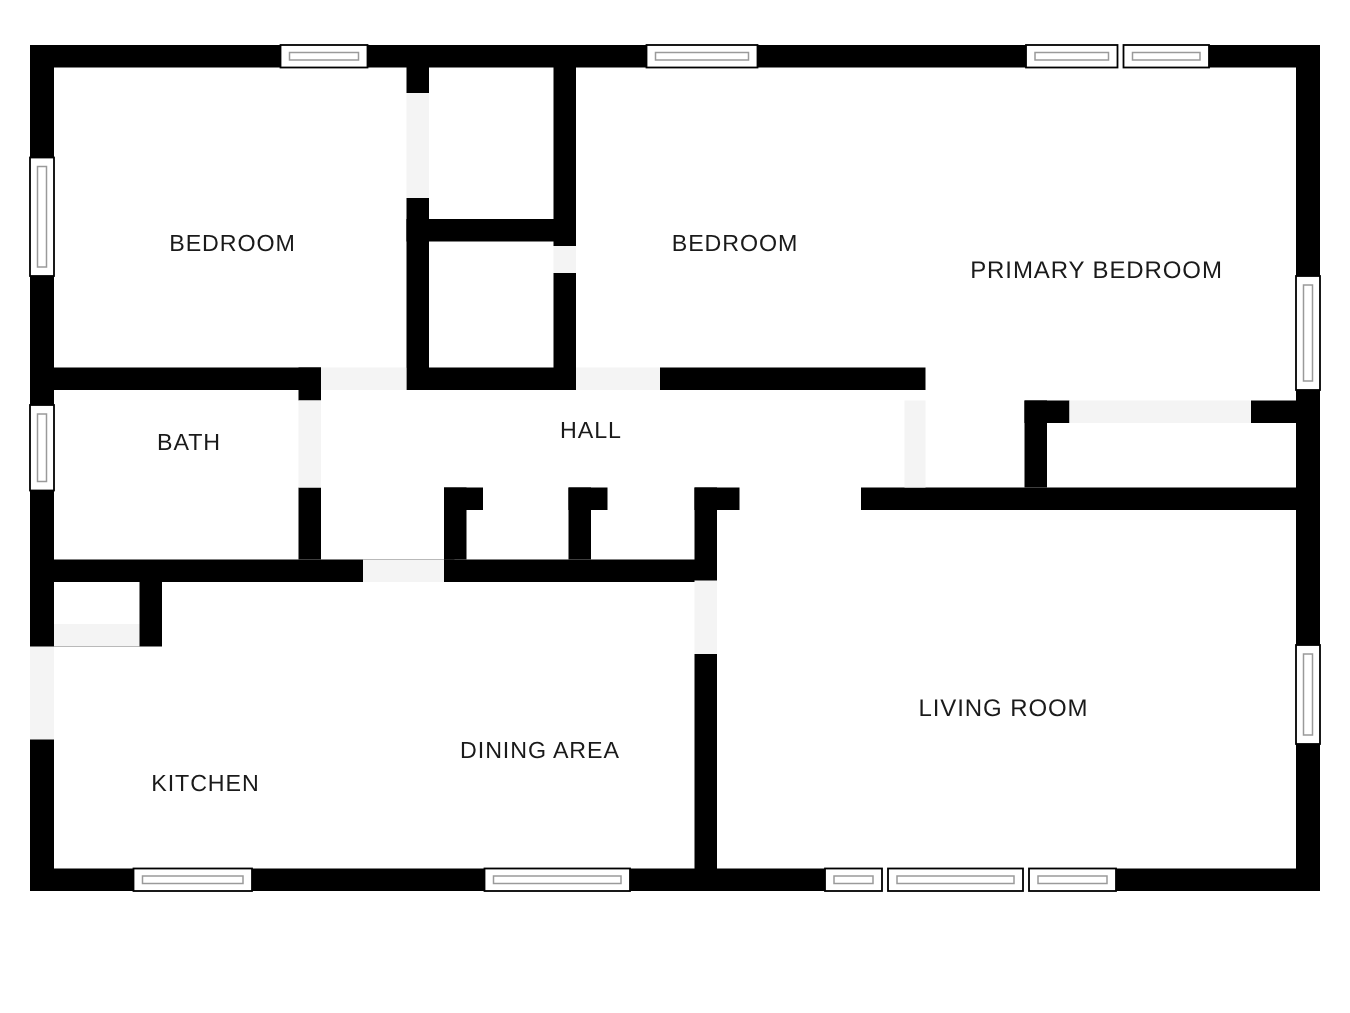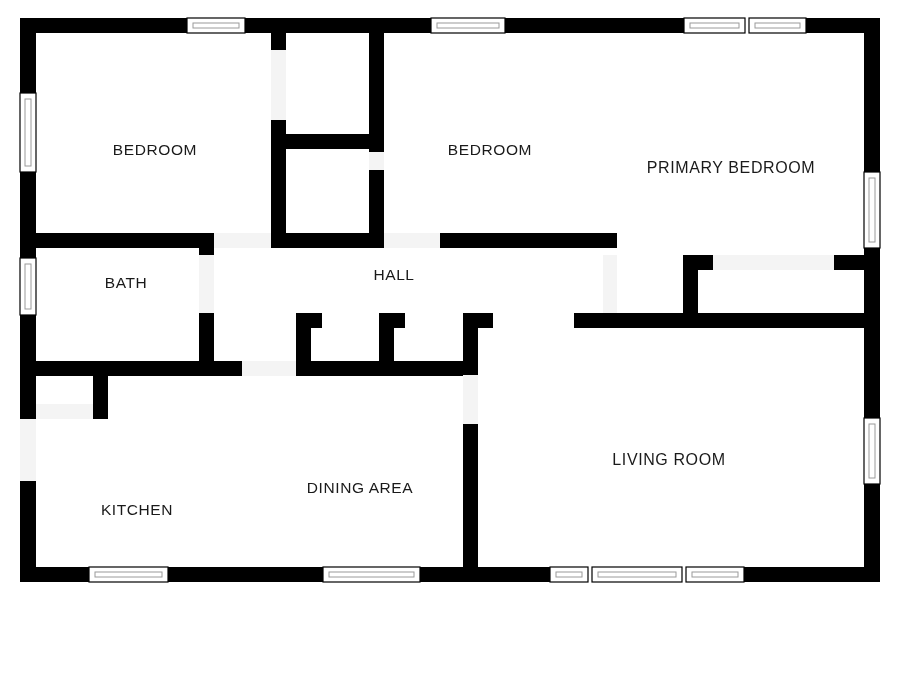--- a/index.html
+++ b/index.html
@@ -17,21 +17,21 @@
   }
   #floorplan-root {
     position: relative;
     width: 900px;
     height: 675px;
     background: #ffffff;
   }
   #plan-svg-wrap {
     position: absolute;
     left: 0;
-    top: 0;
+    top: 12px;
     width: 820px;
     height: 610px;
   }
   svg.plan {
     display: block;
     width: 900px;
     height: 610px;
   }
   .room-label {
     font-family: "Liberation Sans", sans-serif;

